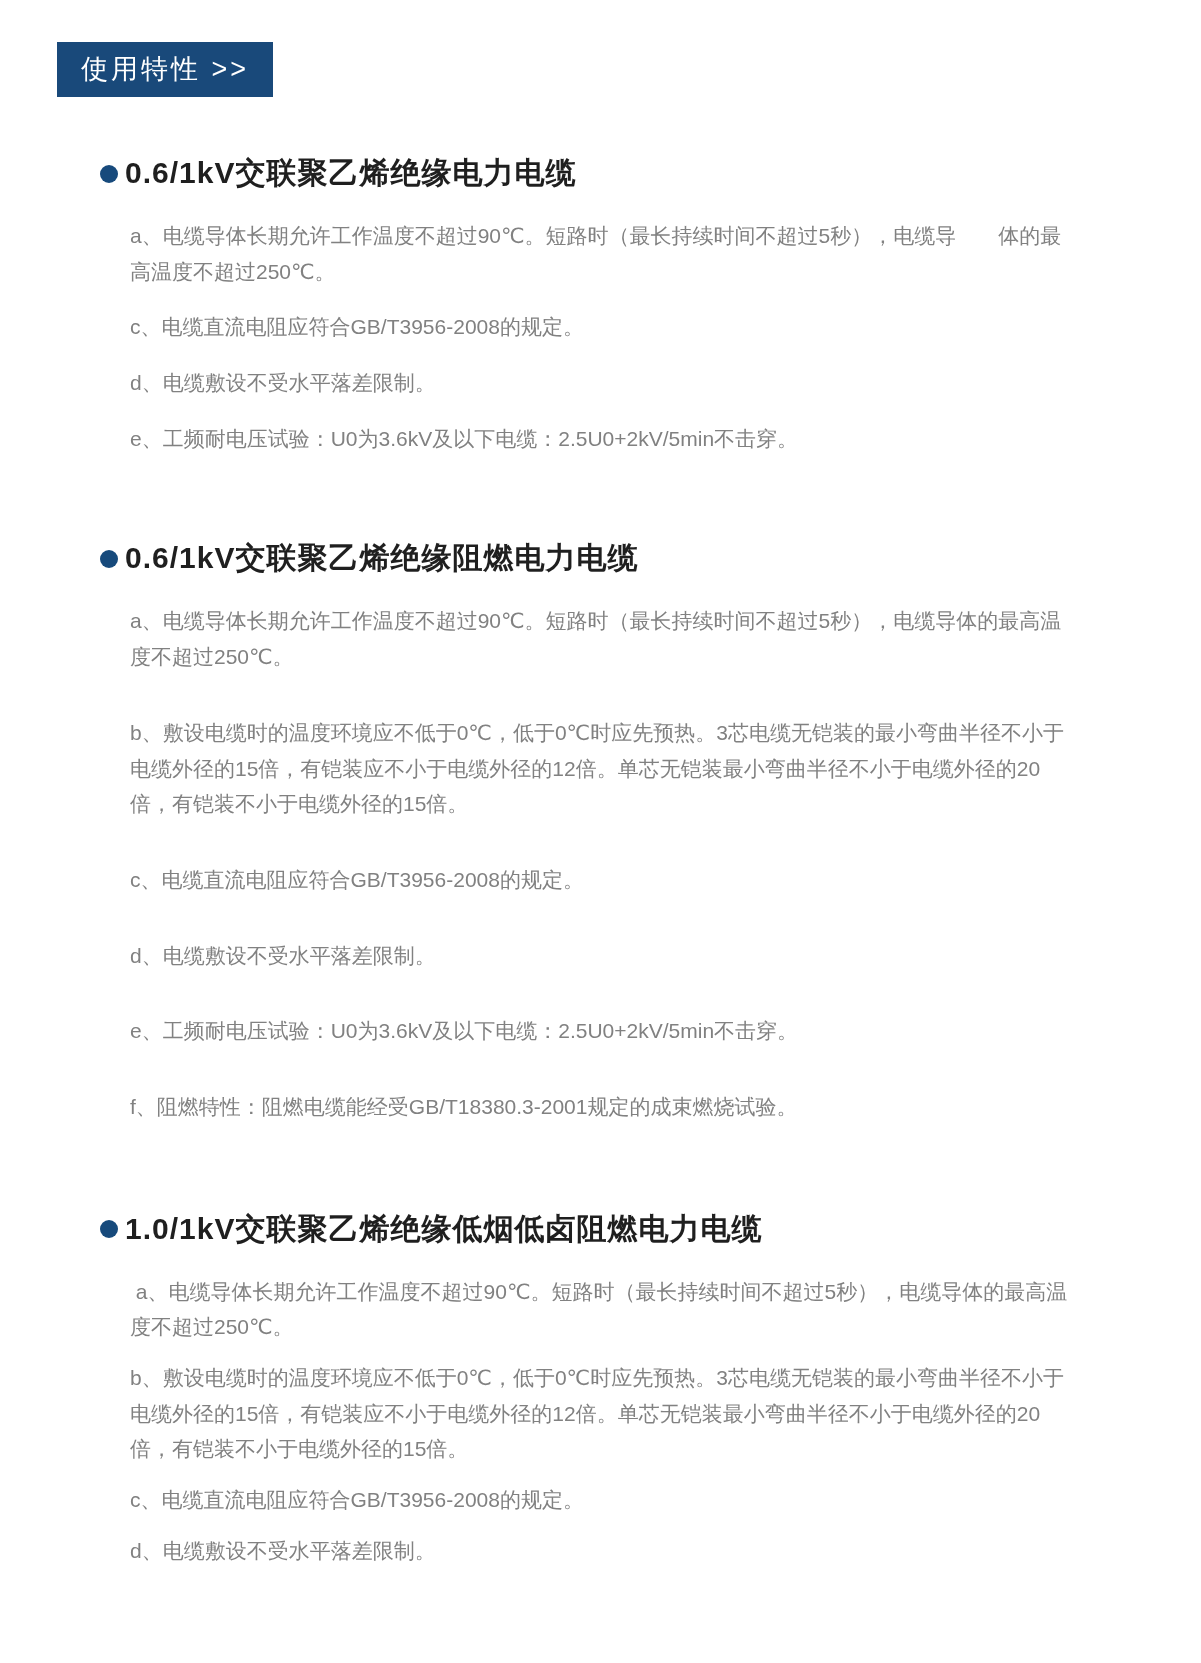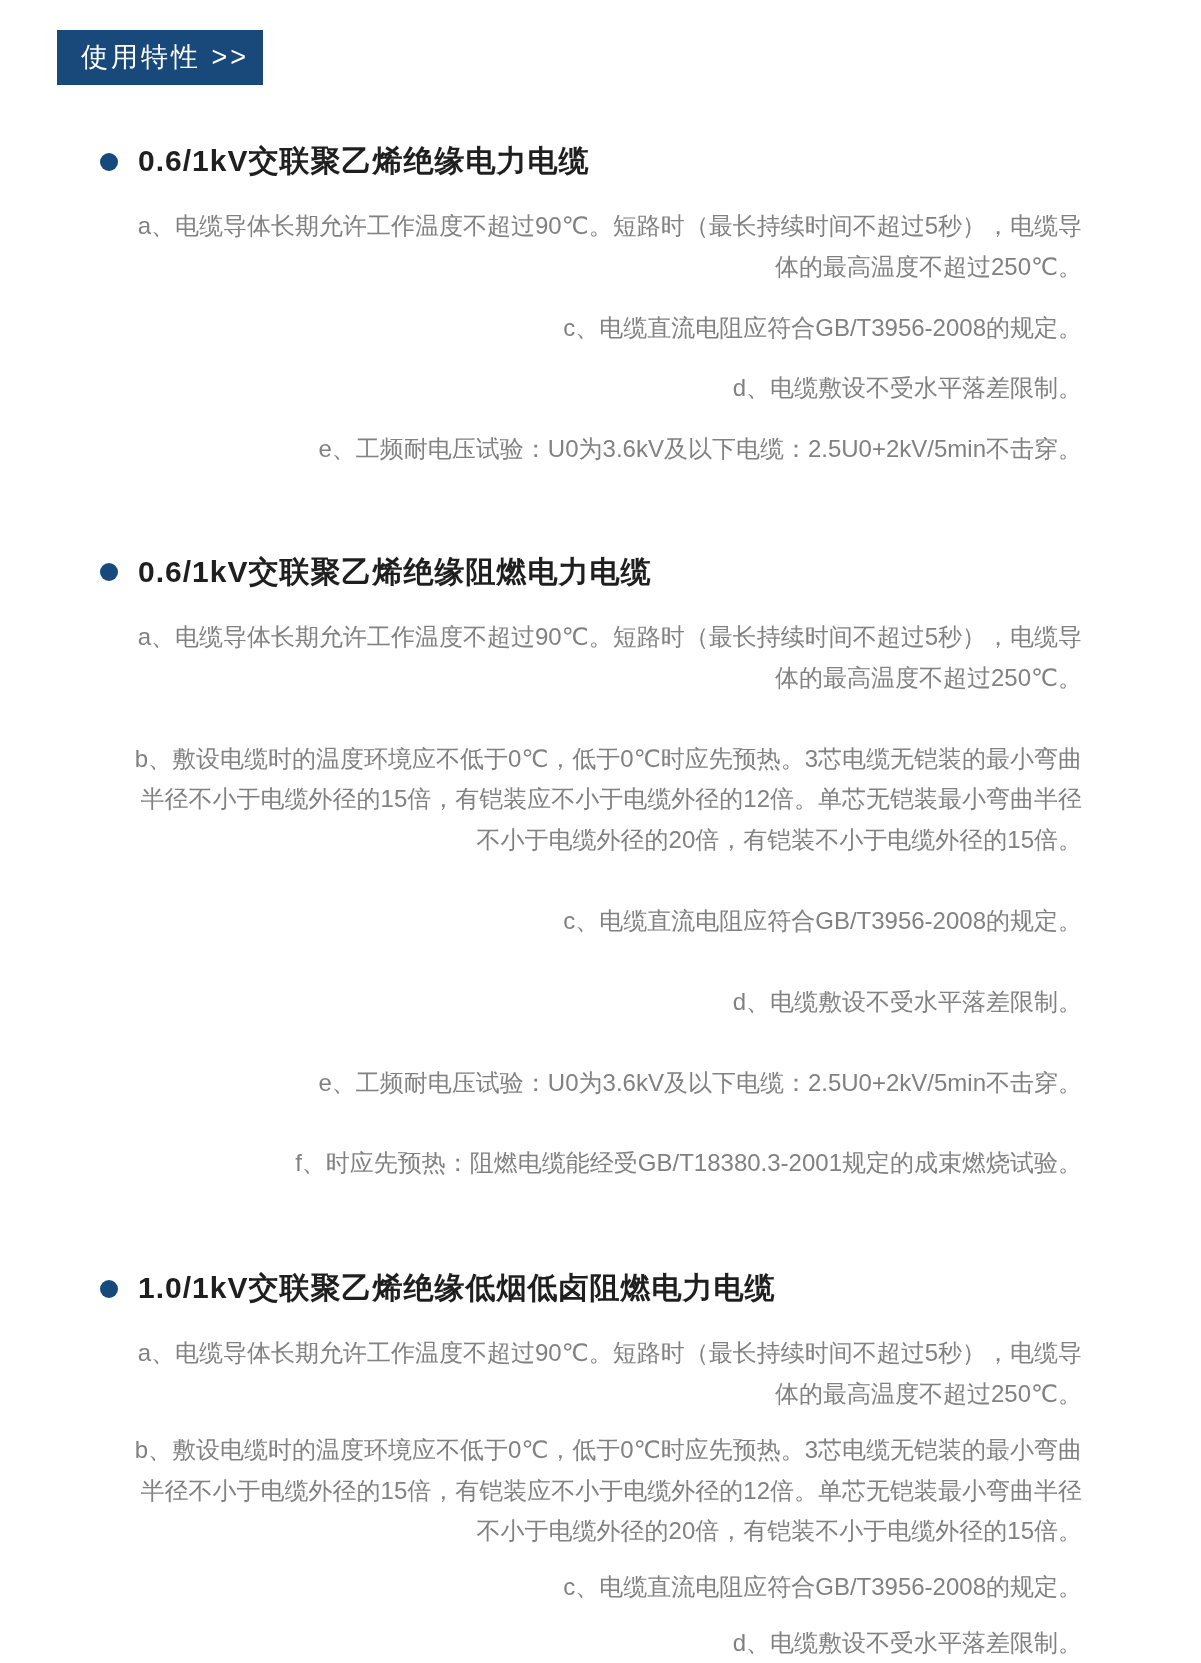--- a/index.html
+++ b/index.html
@@ -9,62 +9,61 @@
   }
   body {
     width: 1201px;
     min-height: 1663px;
     font-family: "Liberation Sans", "DejaVu Sans", sans-serif;
     -webkit-font-smoothing: antialiased;
   }
   
   .badge {
     display: inline-block;
-    margin: 30px 0 0 57px;
+    margin: 42px 0 0 57px;
     background: #19497a;
     color: #ffffff;
     font-size: 27px;
     line-height: 1;
-    padding: 14px 14px 14px 24px;
+    padding: 14px 24px 14px 24px;
     letter-spacing: 3px;
   }
   
   .section {
     margin-left: 100px;
     margin-right: 95px;
   }
   .section-1 { margin-top: 56px; }
   .section-2 { margin-top: 82px; }
   .section-3 { margin-top: 84px; }
 
   .section-title-row {
     display: flex;
     align-items: center;
-    gap: 20px;
+    gap: 7px;
   }
   .bullet {
     width: 18px;
     height: 18px;
     border-radius: 50%;
     background: #174a7c;
     flex: 0 0 auto;
   }
   .section-title {
     font-size: 30px;
     font-weight: bold;
     color: #1f1f1f;
     letter-spacing: 1px;
   }
   .items {
     margin: 24px 0 0 30px;
     max-width: 952px;
     color: #818181;
-    font-size: 24px;
+    font-size: 21px;
     line-height: 1.7;
-    text-align: right;
   }
   .item {
     margin: 0 0 20px 0;
     white-space: pre-wrap;
   }
   .section-2 .item { margin-bottom: 40px; }
   .section-3 .item { margin-bottom: 15px; }
   .items .item:last-child { margin-bottom: 0; }
 </style>
 </head>
@@ -94,21 +93,21 @@
   <div class="section-title-row">
     <span class="bullet"></span>
     <h2 class="section-title" style="margin:0">0.6/1kV交联聚乙烯绝缘阻燃电力电缆</h2>
   </div>
   <div class="items">
     <p class="item">a、电缆导体长期允许工作温度不超过90℃。短路时（最长持续时间不超过5秒），电缆导体的最高温度不超过250℃。</p>
     <p class="item">b、敷设电缆时的温度环境应不低于0℃，低于0℃时应先预热。3芯电缆无铠装的最小弯曲半径不小于电缆外径的15倍，有铠装应不小于电缆外径的12倍。单芯无铠装最小弯曲半径不小于电缆外径的20倍，有铠装不小于电缆外径的15倍。</p>
     <p class="item">c、电缆直流电阻应符合GB/T3956-2008的规定。</p>
     <p class="item">d、电缆敷设不受水平落差限制。</p>
     <p class="item">e、工频耐电压试验：U0为3.6kV及以下电缆：2.5U0+2kV/5min不击穿。</p>
-    <p class="item">f、时应先预热：阻燃电缆能经受GB/T18380.3-2001规定的成束燃烧试验。</p>
+    <p class="item">f、阻燃特性：阻燃电缆能经受GB/T18380.3-2001规定的成束燃烧试验。</p>
   </div>
 </section>
 
 
 <section class="section section-3">
   <div class="section-title-row">
     <span class="bullet"></span>
     <h2 class="section-title" style="margin:0">1.0/1kV交联聚乙烯绝缘低烟低卤阻燃电力电缆</h2>
   </div>
   <div class="items">

